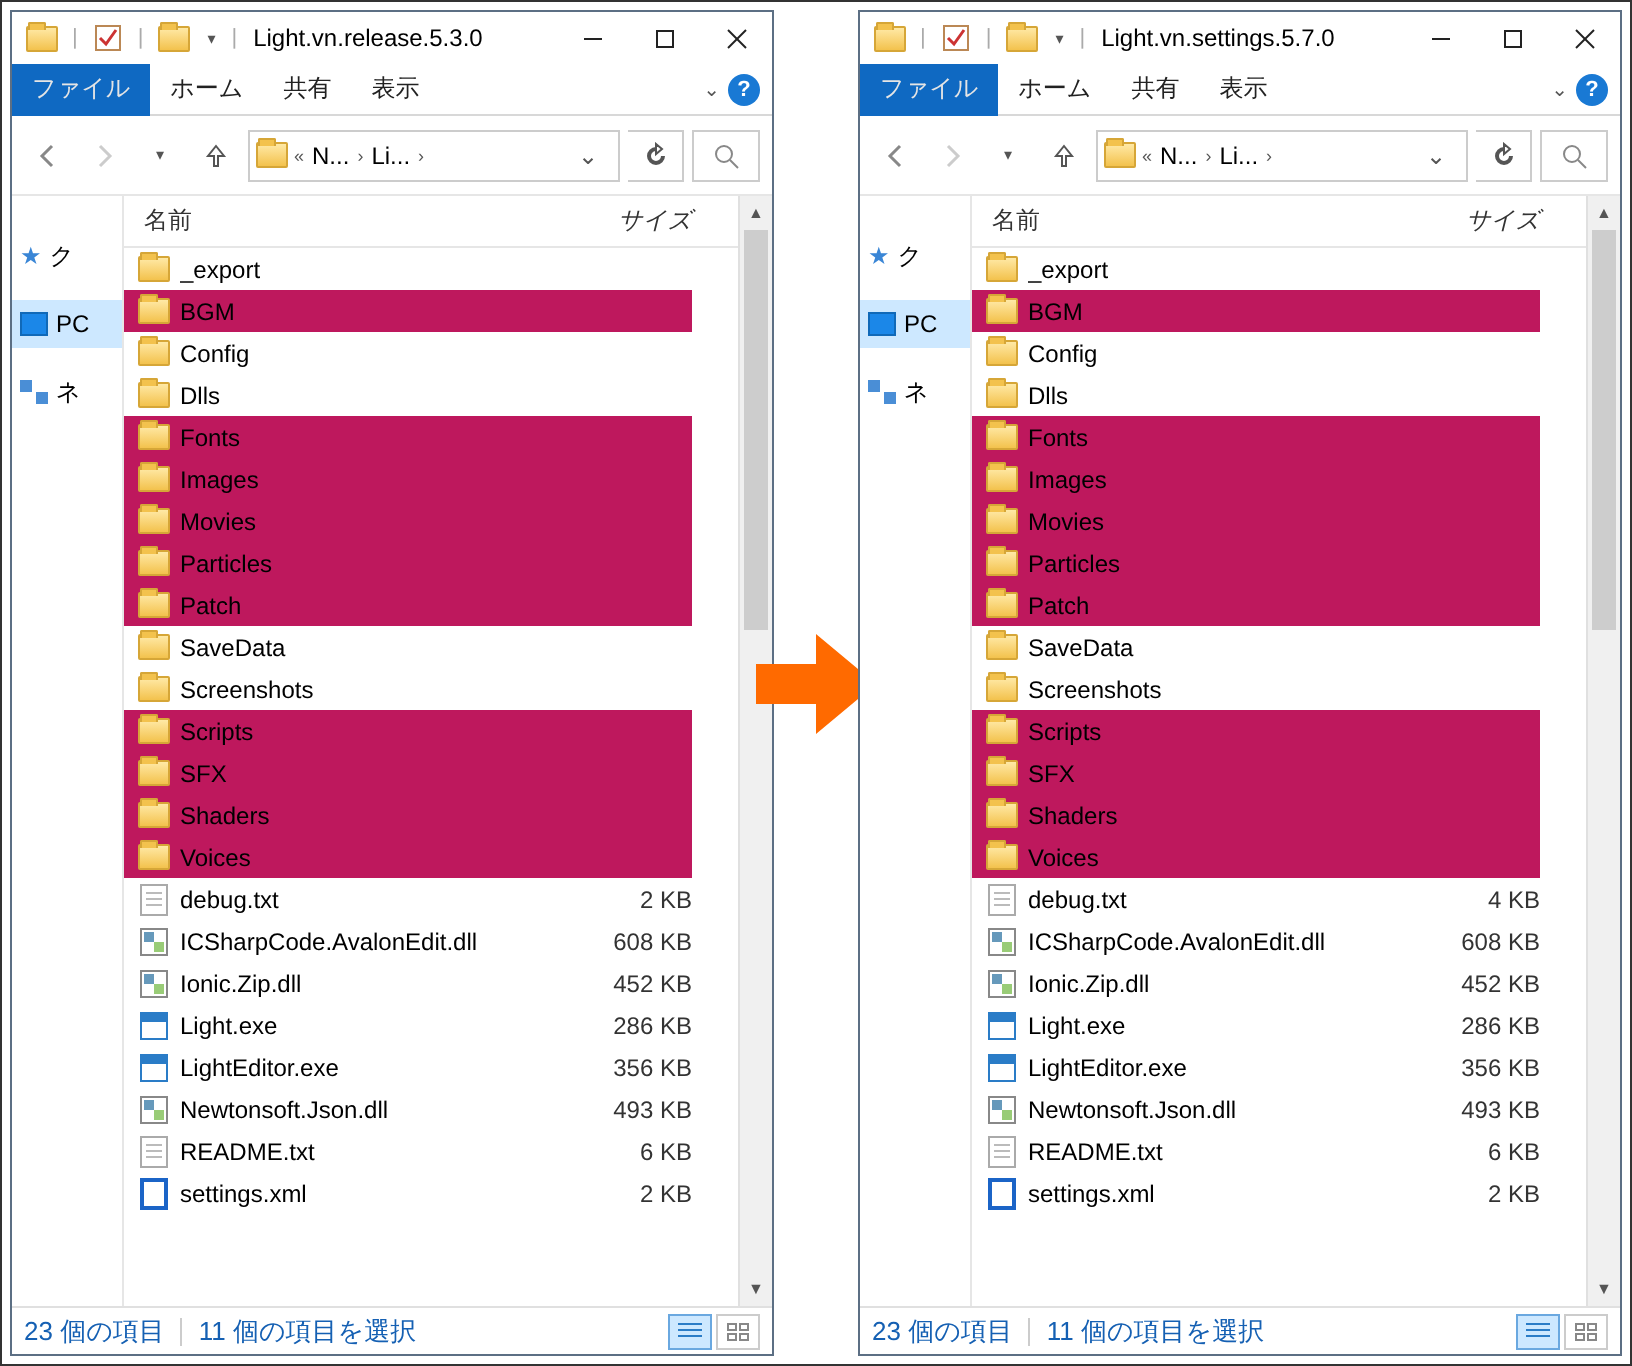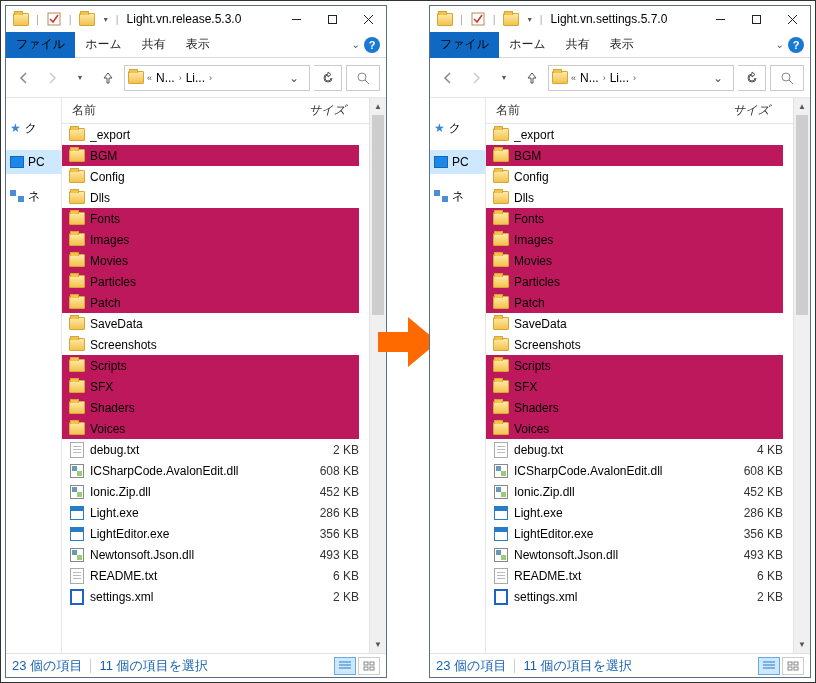--- a/index.html
+++ b/index.html
@@ -12,21 +12,21 @@
 .titlebar { height:26px; background:#fff; display:flex; align-items:center; border-bottom:0; }
 .qat { display:flex; align-items:center; gap:2px; padding-left:4px; }
 .qat-icon { width:22px; height:22px; display:flex; align-items:center; justify-content:center; }
 .tb-title { flex:1; padding-left:6px; font-size:12px; color:#000; }
 .sysbtns { display:flex; }
 .sysbtn { width:36px; height:26px; display:flex; align-items:center; justify-content:center; font-size:12px; color:#222; }
 .sysbtn svg { width:11px; height:11px; }
 
 .ribbon { height:26px; background:#fff; display:flex; align-items:center; border-bottom:1px solid #d8d8d8;}
 .ribbon-tab { height:26px; padding:0 10px; font-size:12px; display:flex; align-items:center; color:#222; }
-.ribbon-tab.file { background:#0f69c2; color:#000000; }
+.ribbon-tab.file { background:#0f69c2; color:#e5e5e5; }
 .ribbon-right { margin-left:auto; display:flex; align-items:center; padding-right:6px; gap:4px;}
 .help-badge { width:16px; height:16px; border-radius:50%; background:#1979d4; color:#fff; font-size:11px; font-weight:bold; display:flex; align-items:center; justify-content:center; }
 
 .addrbar { height:40px; background:#fff; display:flex; align-items:center; gap:4px; padding:0 6px; border-bottom:1px solid #e6e6e6; }
 .navbtn { width:24px; height:24px; display:flex; align-items:center; justify-content:center; color:#888; }
 .breadcrumb { flex:1; height:26px; border:1px solid #ccc; display:flex; align-items:center; font-size:12px; padding:0 2px; gap:2px; }
 .bc-seg { padding:0 2px; }
 .bc-chev { color:#555; font-size:9px; }
 .bc-drop { margin-left:auto; padding:0 8px; color:#555; }
 .refresh { width:28px; height:26px; border:1px solid #ccc; border-left:0; display:flex; align-items:center; justify-content:center;}
@@ -39,21 +39,21 @@
 .star { color:#3a86d6; font-size:12px; }
 .pc-ico { width:14px; height:12px; background:#1b87e8; display:inline-block; border:1px solid #1069b8; }
 .net-ico { width:14px; height:12px; display:inline-block; position:relative; }
 .net-ico::before { content:''; position:absolute; width:6px; height:6px; background:#4a8ed6; left:0; top:0;}
 .net-ico::after { content:''; position:absolute; width:6px; height:6px; background:#4a8ed6; right:0; bottom:0;}
 
 .contentpane { flex:1; display:flex; flex-direction:column; position:relative; }
 .colhead { height:26px; display:flex; align-items:center; font-size:12px; color:#333; border-bottom:1px solid #e6e6e6; padding-left:10px; }
 .colhead .name { flex:1; }
 .colhead .size { width:60px; text-align:left;font-style:italic; }
-.filelist { flex:1; overflow:hidden; padding-right:10px; }
+.filelist { flex:1; overflow:hidden; padding-right:23px; }
 .row { height:21px; display:flex; align-items:center; font-size:12px; padding-left:6px; }
 .row.sel { background:#be185d; }
 .row .ico { width:18px; height:18px; display:flex; align-items:center; justify-content:center; margin-right:4px; }
 .row .fname { flex:1; white-space:nowrap; overflow:hidden; }
 .row .fsize { width:54px; text-align:right; color:#333; }
 
 .folder-ico { width:16px; height:13px; background:linear-gradient(#ffe9a6,#f3c24d); border:1px solid #d6a637; border-radius:1px; position:relative; }
 .folder-ico::before { content:''; position:absolute; top:-3px; left:0; width:7px; height:3px; background:#f3c24d; border:1px solid #d6a637; border-bottom:0; border-radius:1px 1px 0 0; }
 .txt-ico { width:14px; height:16px; background:#fff; border:1px solid #aaa; position:relative; }
 .txt-ico::before { content:''; position:absolute; left:2px; top:3px; right:2px; height:1px; background:#bbb; box-shadow:0 3px 0 #bbb, 0 6px 0 #bbb;}

